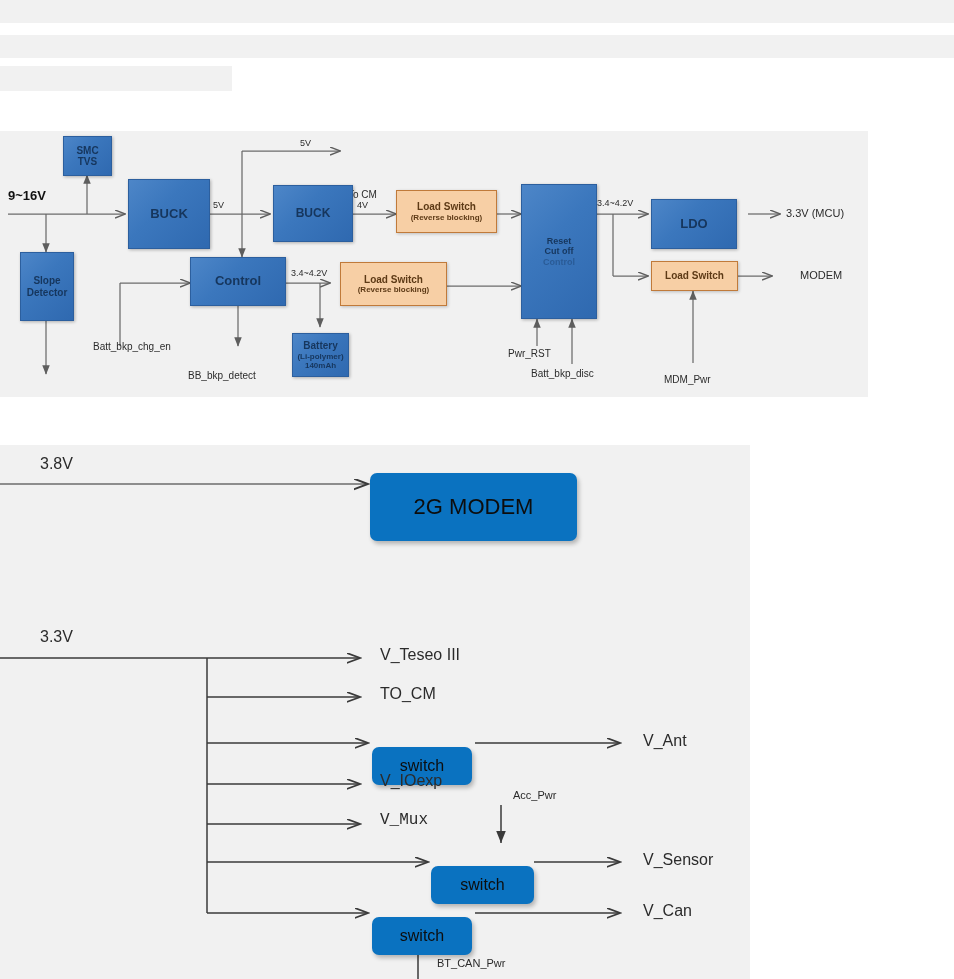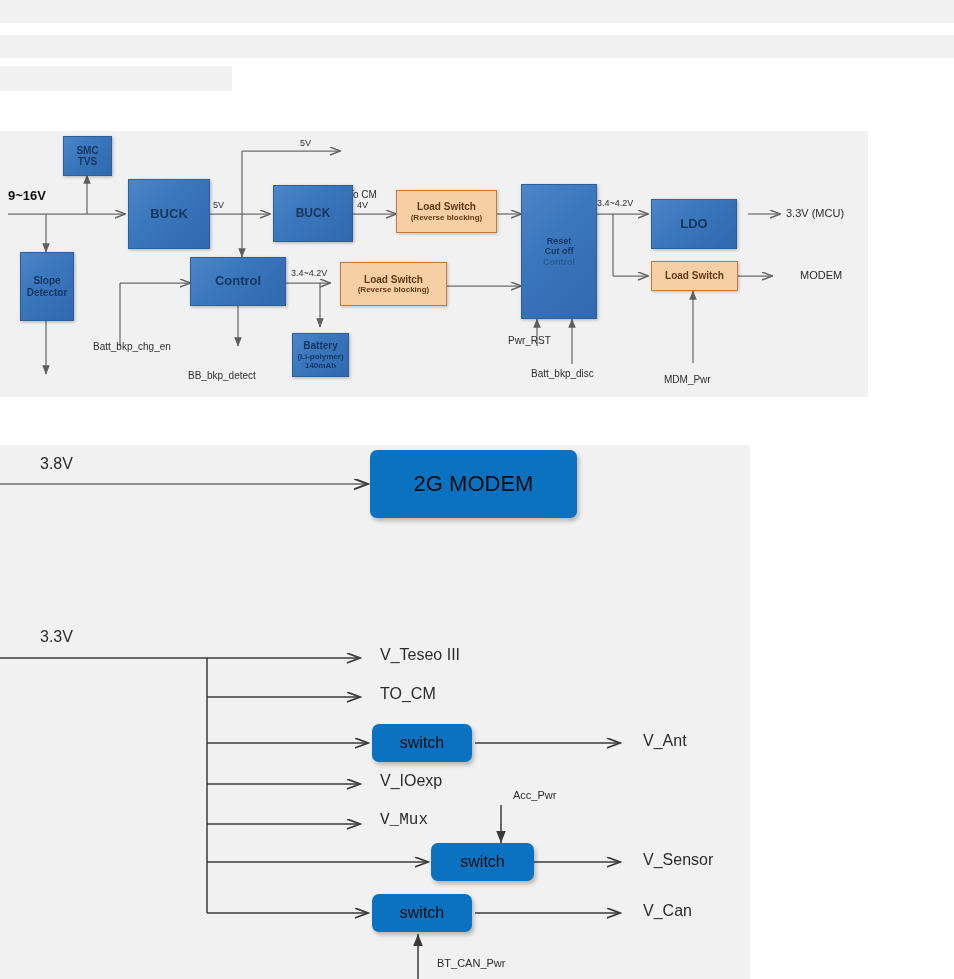--- a/index.html
+++ b/index.html
@@ -39,20 +39,21 @@
     box-shadow:1px 1px 3px rgba(0,0,0,0.28);
   }
   .blk-blue .sub{font-weight:bold;color:#2a5b96;}
 
   
   .blk-flatblue{
     background:#0a72c0;
     border-radius:7px;
     color:#0d0d0d;
     box-shadow:2px 3px 4px rgba(0,0,0,0.25);
+    margin-top:23px;
   }
 
   
   .blk-peach{
     background:#f7cfa5;
     border:1px solid #c07a3a;
     color:#5d3a16;
     font-weight:bold;
     box-shadow:1px 1px 3px rgba(0,0,0,0.22);
   }
@@ -192,21 +193,21 @@
 
   <div class="lbl t-10" style="left:93px;top:210px;">Batt_bkp_chg_en</div>
   <div class="lbl t-10" style="left:188px;top:239px;">BB_bkp_detect</div>
 
   <div class="blk blk-blue t-9" style="left:521px;top:53px;width:76px;height:135px;">
     <span>Reset</span>
     <span>Cut off</span>
     <span class="sub">Control</span>
   </div>
 
-  <div class="lbl t-10" style="left:508px;top:204px;">Pwr_RST</div>
+  <div class="lbl t-10" style="left:508px;top:217px;">Pwr_RST</div>
   <div class="lbl t-10" style="left:531px;top:237px;">Batt_bkp_disc</div>
 
   <div class="lbl t-9" style="left:597px;top:68px;">3.4~4.2V</div>
 
   <div class="blk blk-blue t-13" style="left:651px;top:68px;width:86px;height:50px;">
     <span>LDO</span>
   </div>
   <div class="lbl t-11" style="left:786px;top:76px;">3.3V  (MCU)</div>
 
   <div class="blk blk-peach" style="left:651px;top:130px;width:87px;height:30px;">

